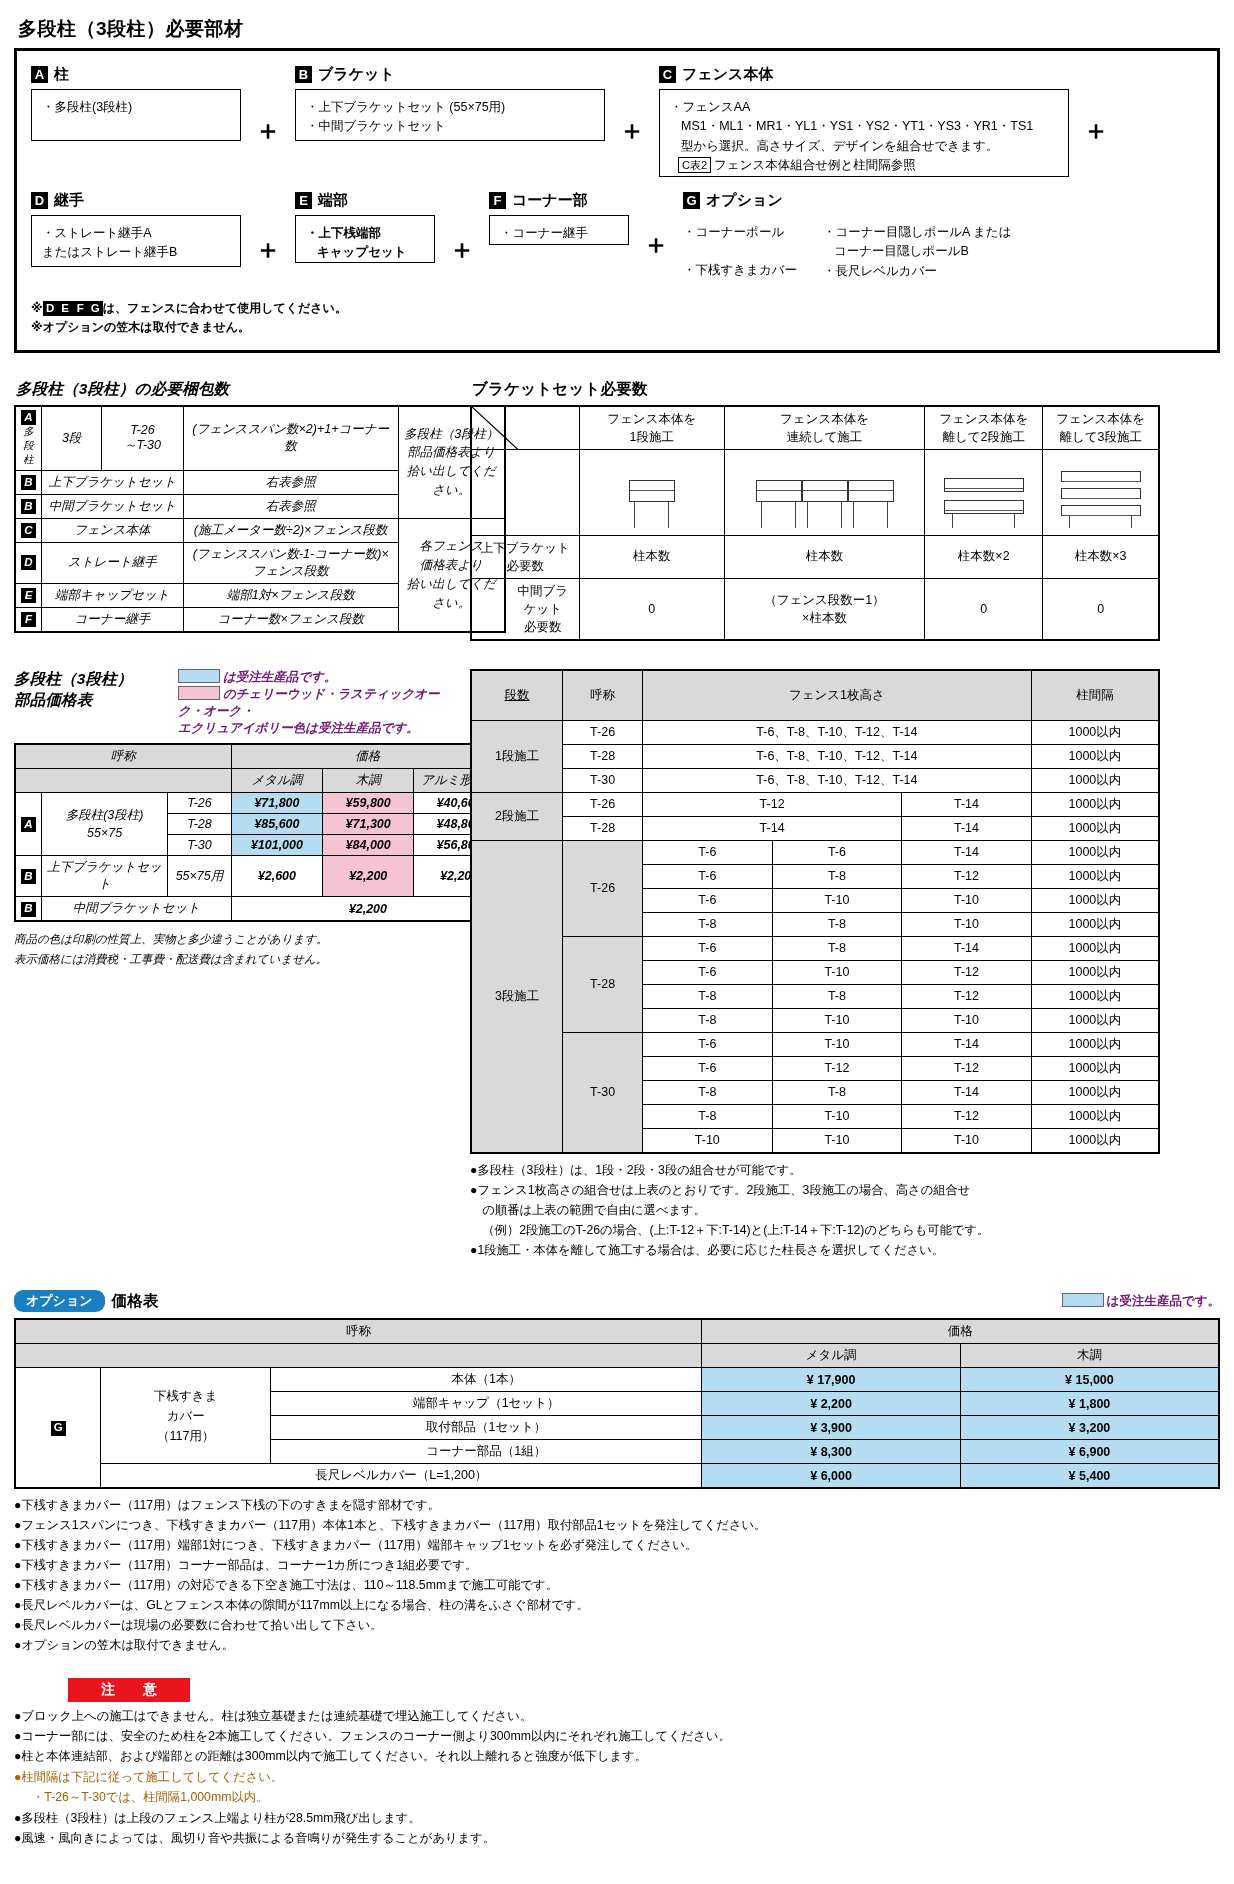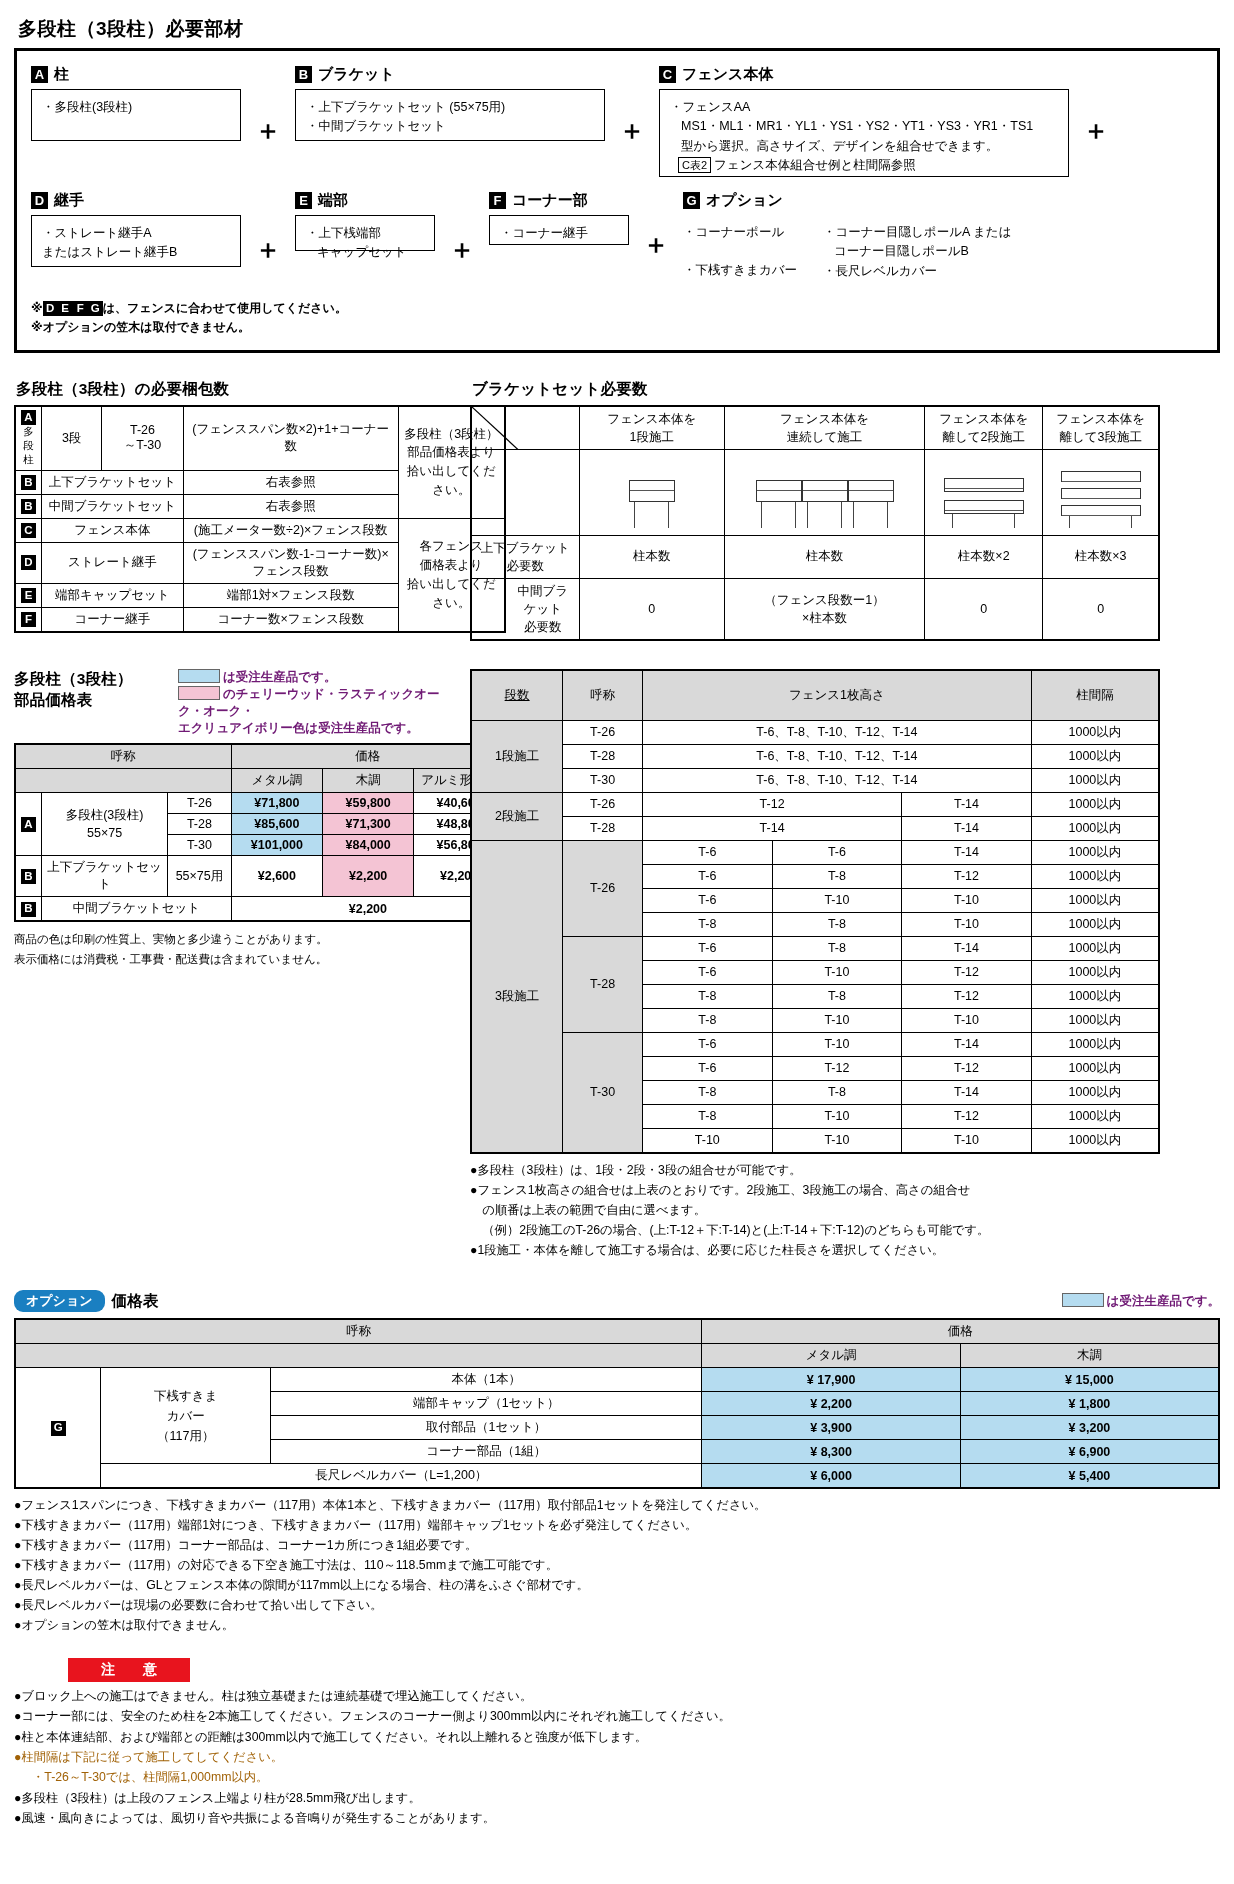--- a/index.html
+++ b/index.html
@@ -47,21 +47,21 @@
   .tb { border:2.5px solid #000; }
   .gray { background:#d9d9d9; }
   .blue { background:#b5dcf0; }
   .pink { background:#f4c4d4; }
   .nb { font-weight:bold; }
   .sm { font-size:10.5px; }
   .xsm { font-size:9.5px; }
 
   
   .cols { display:flex; gap:20px; margin-top:26px; align-items:flex-start; }
-  .col-l { width: 436px; }
+  .col-l { width: 436px; font-style: italic; }
   .col-r { width: 690px; }
 
   
   .cellbadge { display:inline-flex;align-items:center;justify-content:center;
     width:15px;height:15px;background:#000;color:#fff;font-weight:bold;font-size:11.5px;line-height:1;}
 
   
   .diag-cell { height:86px; position:relative; }
   .fence-body { width:46px; height:22px; border:1.4px solid #333; background:#fff; position:relative; }
   .fence-body:before { content:""; position:absolute; left:0; right:0; top:9px; height:1.2px; background:#555; }
@@ -152,21 +152,21 @@
         </div>
       </div>
 
       <div class="plus">＋</div>
 
       <div class="grp" style="width:140px;">
         <div class="grp-head">
           <span class="badge">E</span>
           <span class="grp-title">端部</span>
         </div>
-        <div class="grp-body" style="height:36px;">
+        <div class="grp-body" style="height:48px;font-weight:bold;">
           <div class="li">・上下桟端部</div>
           <div class="li indent">キャップセット</div>
         </div>
       </div>
 
       <div class="plus">＋</div>
 
       <div class="grp" style="width:140px;">
         <div class="grp-head">
           <span class="badge">F</span>
@@ -629,20 +629,21 @@
       </tr>
       <tr>
         <td colspan="2">長尺レベルカバー（L=1,200）</td>
         <td class="blue nb">¥  6,000</td>
         <td class="blue nb">¥  5,400</td>
       </tr>
     </tbody>
       </table>
 
     <div class="bullets" style="margin-top:7px;">
+      <div>●下桟すきまカバー（117用）はフェンス下桟の下のすきまを隠す部材です。</div>
       <div>●フェンス1スパンにつき、下桟すきまカバー（117用）本体1本と、下桟すきまカバー（117用）取付部品1セットを発注してください。</div>
       <div>●下桟すきまカバー（117用）端部1対につき、下桟すきまカバー（117用）端部キャップ1セットを必ず発注してください。</div>
       <div>●下桟すきまカバー（117用）コーナー部品は、コーナー1カ所につき1組必要です。</div>
       <div>●下桟すきまカバー（117用）の対応できる下空き施工寸法は、110～118.5mmまで施工可能です。</div>
       <div>●長尺レベルカバーは、GLとフェンス本体の隙間が117mm以上になる場合、柱の溝をふさぐ部材です。</div>
       <div>●長尺レベルカバーは現場の必要数に合わせて拾い出して下さい。</div>
       <div>●オプションの笠木は取付できません。</div>
     </div>
   </div>
 

